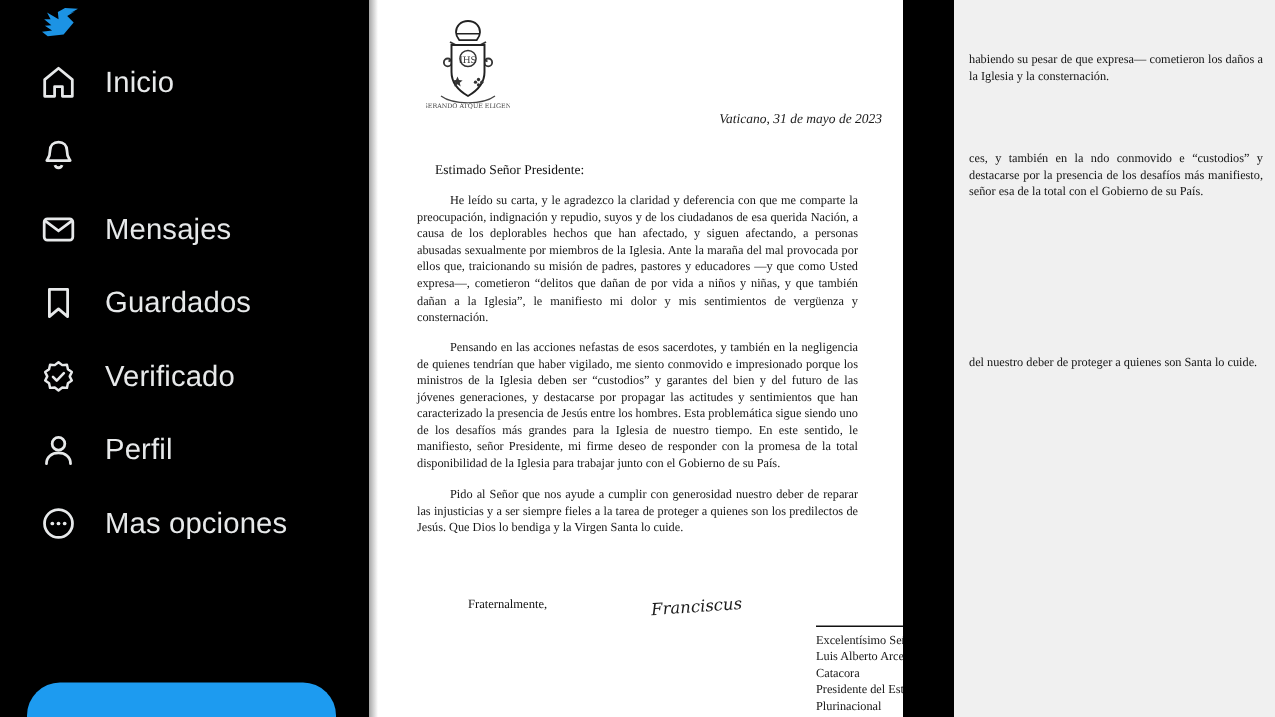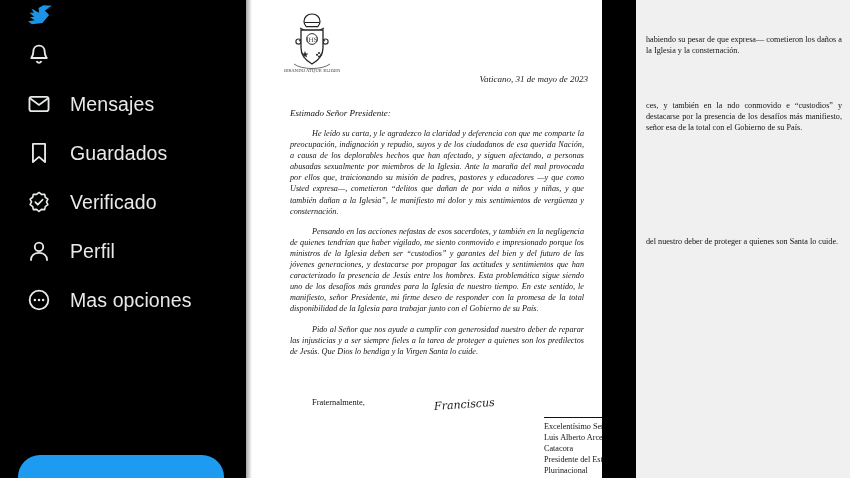--- a/index.html
+++ b/index.html
@@ -95,35 +95,33 @@
     right: 40px; top: 74px;
     font-size: 9px;
     font-style: italic;
     color: #1a1a1a;
   }
   .salutation {
     position: absolute;
     left: 44px; top: 108px;
     font-size: 9px;
     font-weight: 400;
-    font-style: italic;
   }
   .body-para {
     font-size: 8.2px;
     line-height: 11.1px;
     text-align: justify;
     text-indent: 22px;
     margin: 0 0 9px 0;
     color: #151515;
   }
   .paras {
     position: absolute;
-    left: 44px; top: 128px;
+    left: 32px; top: 128px;
     width: 294px;
-    font-style: italic;
   }
   .signoff {
     position: absolute;
     left: 66px; top: 398px;
     font-size: 8.4px;
   }
   .sig-script {
     position: absolute;
     left: 188px; top: 398px;
     font-size: 11px;
@@ -193,20 +191,28 @@
 <body>
 
 <div id="app">
 
   <div id="sidebar">
 
     <div class="logo-wrap">
       <div class="logo-bird"></div>
     </div>
 
+    <div class="nav-item">
+      <span class="nav-icon">
+        <svg width="26" height="26" viewBox="0 0 24 24">
+            <path d="M12 3.2 3.5 10.2v10.3h6.1v-6h4.8v6h6.1V10.2L12 3.2z" fill="none" stroke="#e7e9ea" stroke-width="1.7" stroke-linejoin="round"></path>
+          </svg>
+      </span>
+      <span class="nav-label">Inicio</span>
+    </div>
 
 
     <div class="nav-item">
       <span class="nav-icon">
         <svg width="26" height="26" viewBox="0 0 24 24">
             <path d="M12 3.4c-3.2 0-5.2 2.2-5.2 5.2 0 4-1.4 5-2 6.2h14.4c-.6-1.2-2-2.2-2-6.2 0-3-2-5.2-5.2-5.2z" fill="none" stroke="#e7e9ea" stroke-width="1.7" stroke-linejoin="round"></path>
             <path d="M9.8 17.6a2.3 2.3 0 0 0 4.4 0" fill="none" stroke="#e7e9ea" stroke-width="1.7"></path>
           </svg>
       </span>
     </div>

